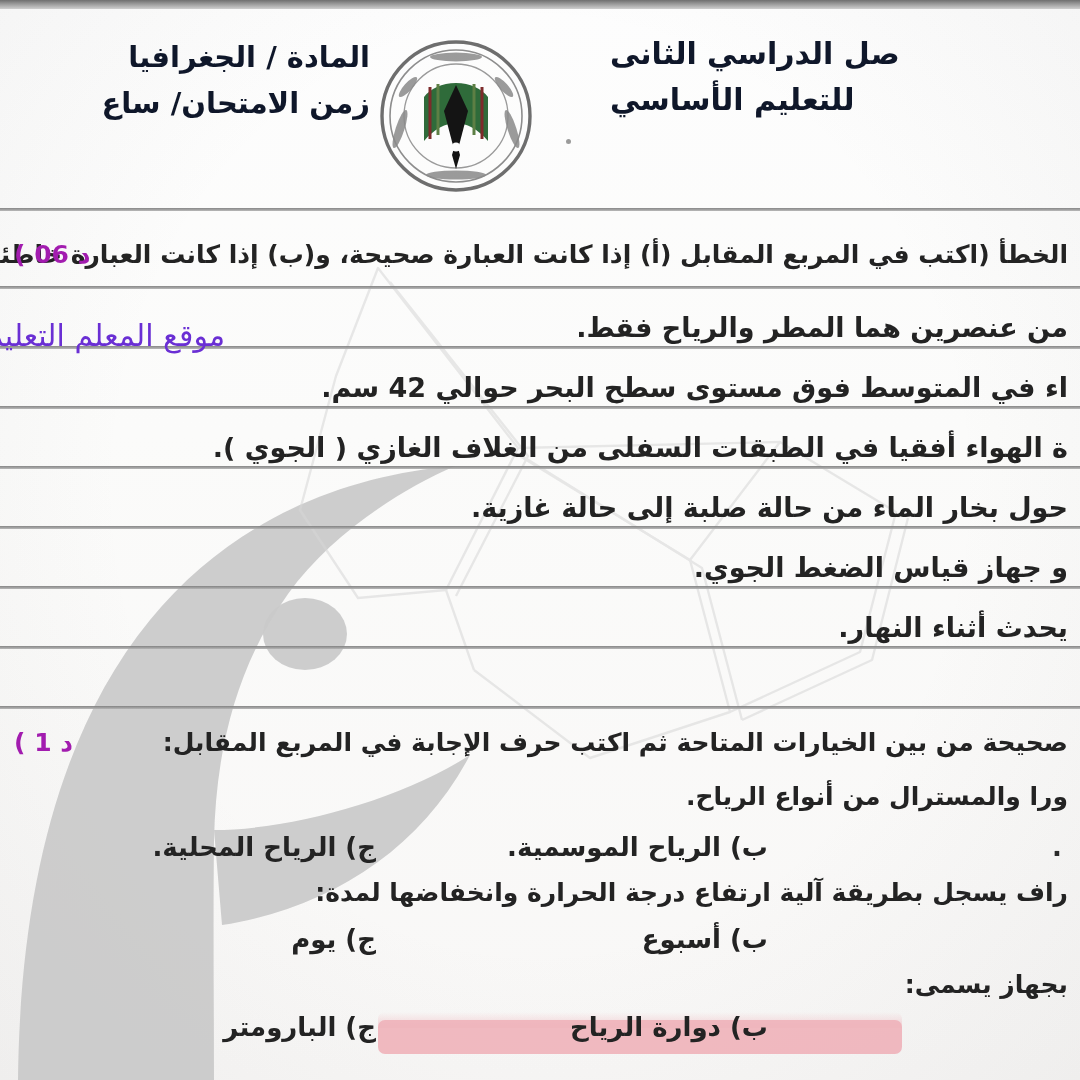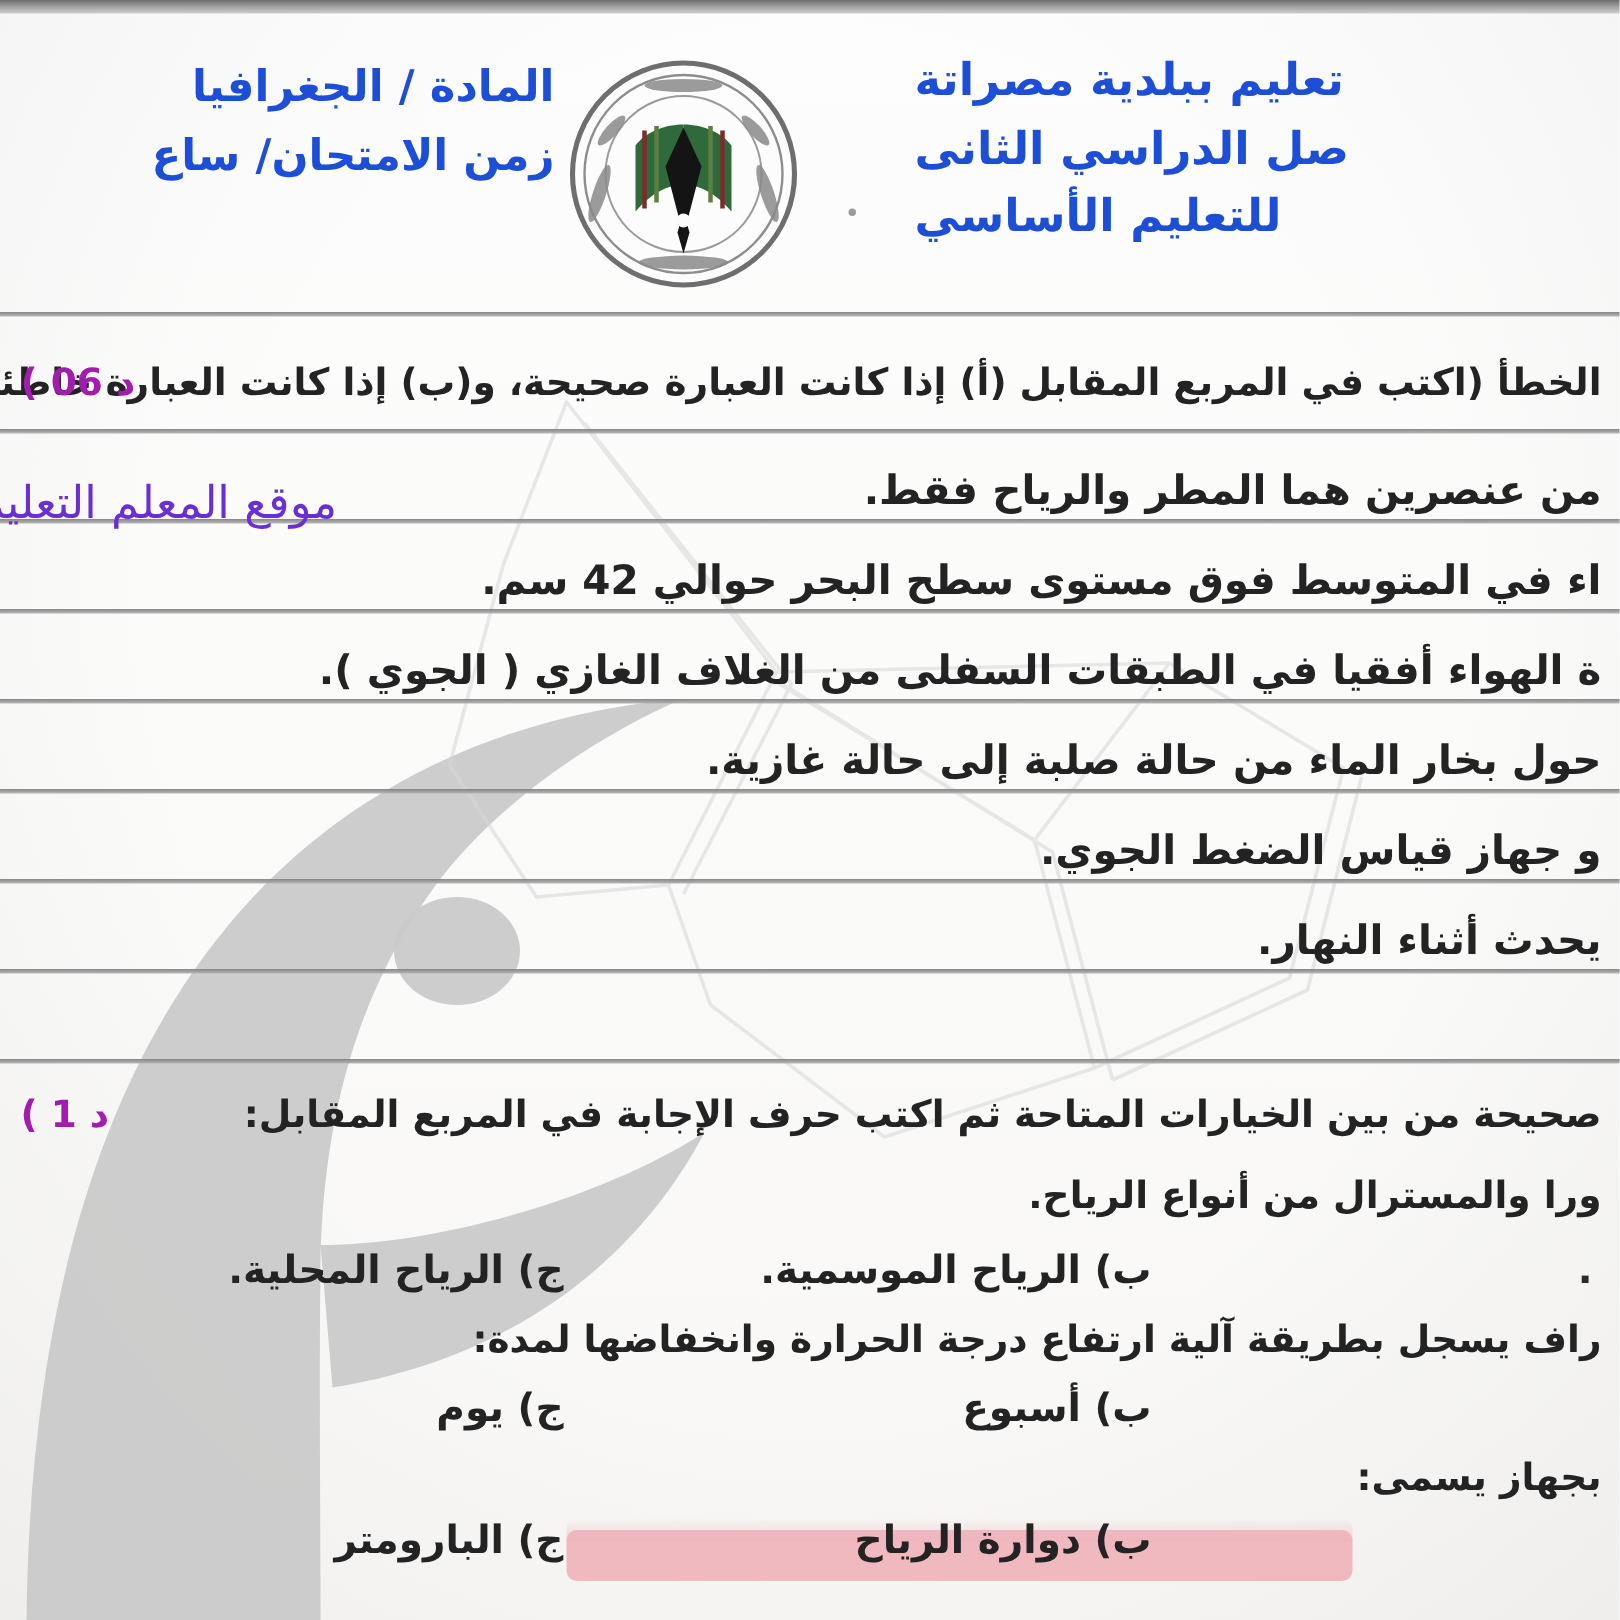--- a/index.html
+++ b/index.html
@@ -33,21 +33,21 @@
   #top-rule{position:absolute;left:0;top:0;width:100%;height:9px;
             background:linear-gradient(180deg,#6f6f6f 0%,#9b9b9b 45%,#cfcfcf 100%);}
   #header{position:absolute;left:0;top:9px;width:1080px;height:186px;}
 
   .hdr-right{position:absolute;right:0;top:22px;width:470px;text-align:left;
              direction:rtl;padding-left:4px;}
   .hdr-left{position:absolute;left:0;top:26px;width:370px;text-align:right;
             direction:rtl;padding-right:6px;}
   .hdr-line{
     font-family:"DejaVu Sans",sans-serif;
-    font-weight:700;font-size:30px;line-height:1.52;color:#1d4ed8;
+    font-weight:700;font-size:30px;line-height:1.52;color:#0f172a;
     white-space:nowrap;letter-spacing:-.2px;
   }
   .hdr-left .hdr-line{font-size:29px;line-height:1.58;}
 
   
   #emblem{position:absolute;left:378px;top:28px;width:156px;height:158px;}
   #emblem-dot{position:absolute;left:566px;top:130px;width:5px;height:5px;
               border-radius:50%;background:#7a7a7a;opacity:.75;}
 
   
@@ -119,21 +119,20 @@
     <path d="M 186 330 L 214 410"></path>
     <path d="M 520 182 L 258 188"></path>
   </g>
 </svg>
 
 <div id="top-rule"></div>
 
 <div id="header" class="z">
 
   <div class="hdr-right">
-    <div class="hdr-line">تعليم ببلدية مصراتة</div>
     <div class="hdr-line">صل الدراسي الثانى</div>
     <div class="hdr-line">للتعليم الأساسي</div>
   </div>
 
   <div class="hdr-left">
     <div class="hdr-line">المادة / الجغرافيا</div>
     <div class="hdr-line">زمن الامتحان/ ساع</div>
   </div>
 
   <svg id="emblem" viewBox="0 0 156 158" aria-hidden="true">

